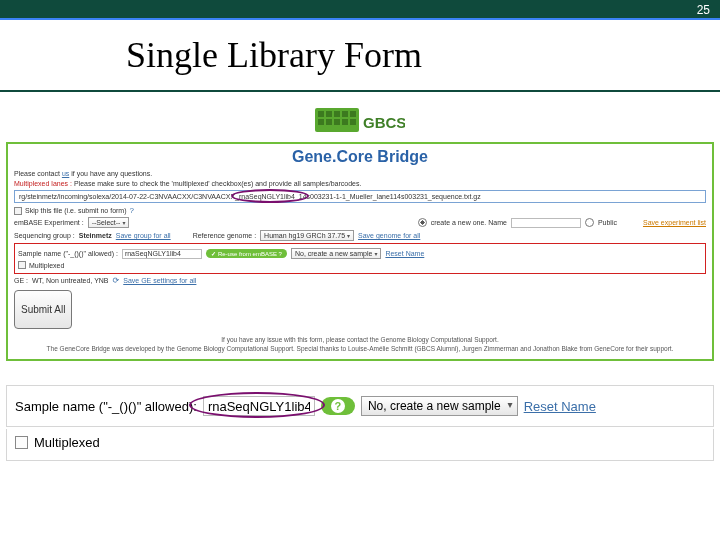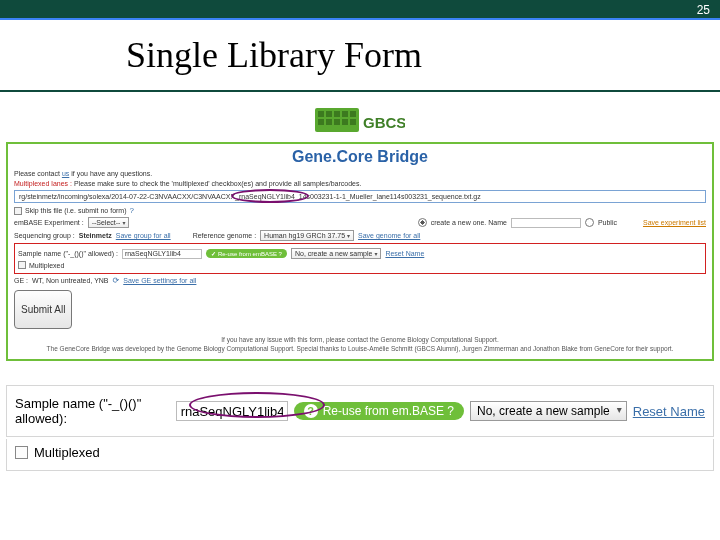--- a/index.html
+++ b/index.html
@@ -295,21 +295,20 @@
     <div>If you have any issue with this form, please contact the Genome Biology Computational Support.</div>
     <div>The GeneCore Bridge was developed by the Genome Biology Computational Support. Special thanks to Louise-Amélie Schmitt (GBCS Alumni), Jurgen Zimmerman and Jonathon Blake from GeneCore for their support.</div>
   </div>
 </div>
 
 <div class="enlarged">
   <span>Sample name ("-_()()" allowed):</span>
   <input class="txt" value="rnaSeqNGLY1lib4" style="">
   <span class="big-green-pill">
     <span class="q">?</span>
-    <span>Re-use from em.BASE ?</span>
   </span>
   <span class="dd-big">
     <span>No, create a new sample</span>
   </span>
   <a href="#" class="reset-link">Reset Name</a>
   <div class="purple-oval-big"></div>
 </div>
 <div class="multiplex-row">
   <span class="big-cb"></span>
   <span>Multiplexed</span>

